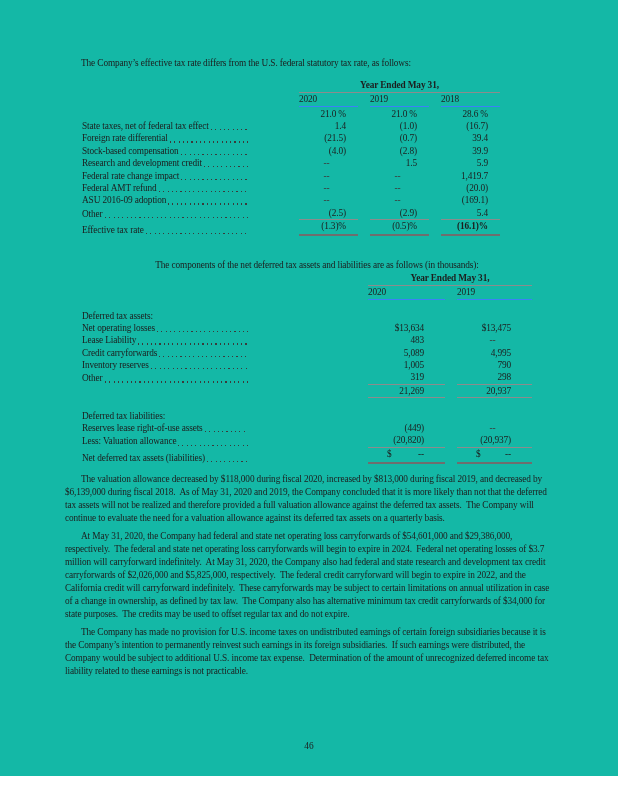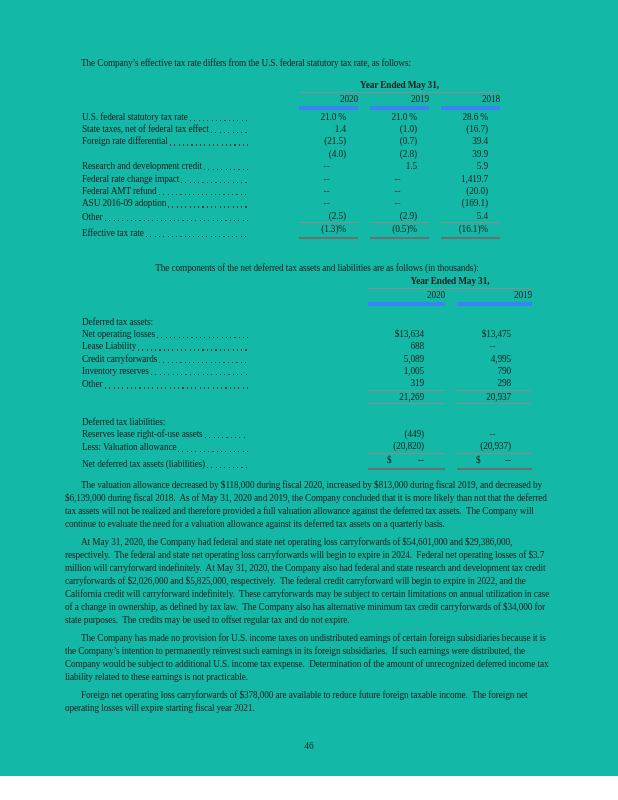--- a/index.html
+++ b/index.html
@@ -15,21 +15,21 @@
   #intro2{text-align:center;}
 
   
   .fin-table{margin-left:17px;line-height:12.2px;}
   .t1{width:418px;margin-bottom:23px;}
   .t2{width:450px;margin-bottom:9px;}
   .trow{display:grid;column-gap:12px;align-items:end;min-height:12.4px;}
   .t1 .trow{grid-template-columns:168px 25px 59px 59px 59px;}
   .t2 .trow{grid-template-columns:168px 94px 77px 75px;}
   .c-span{grid-column:3 / -1;text-align:center;border-bottom:1px solid #8c8c8c;padding-bottom:1px;font-weight:bold;}
-  .c-year{text-align:right;border-bottom:4px solid #3b82f6;padding-bottom:1px;}
+  .c-year{text-align:left;border-bottom:1px solid #3b82f6;padding-bottom:1px;}
   .t2 .tbody{margin-top:9px;}
   .c-label{grid-column:1;display:flex;align-items:baseline;white-space:nowrap;overflow:hidden;}
   .leader{
     flex:1 1 auto;height:1.1px;align-self:flex-end;margin:0 2px 2px 2px;
     background:repeating-linear-gradient(90deg,#3a3a3a 0 1.1px,transparent 1.1px 4.3px);
   }
   .c-val{text-align:right;}
   .t1 .c-val{padding-right:12px;}
   .t2 .c-val{padding-right:21px;}
   .c-val.dash{text-align:center;padding-right:4px;color:#3c3c3c;}
@@ -50,24 +50,20 @@
     <div class="trow">
       <div class="c-span">Year Ended May 31,</div>
     </div>
     <div class="trow">
       <div class="c-year" style="grid-column:3">2020</div>
       <div class="c-year" style="grid-column:4">2019</div>
       <div class="c-year" style="grid-column:5">2018</div>
     </div>
     <div class="tbody" id="table1-body">
         <div class="trow">
-          <div class="c-label">
-            <span class="lab-text">U.S. federal statutory tax rate</span>
-            <span class="leader"></span>
-          </div>
           <div class="c-val" style="grid-column: 3;">21.0 %</div>
           <div class="c-val" style="grid-column: 4;">21.0 %</div>
           <div class="c-val" style="grid-column: 5;">28.6 %</div>
         </div>
         <div class="trow">
           <div class="c-label">
             <span class="lab-text">State taxes, net of federal tax effect</span>
             <span class="leader"></span>
           </div>
           <div class="c-val" style="grid-column: 3;">1.4</div>
@@ -77,20 +73,24 @@
         <div class="trow">
           <div class="c-label">
             <span class="lab-text">Foreign rate differential</span>
             <span class="leader"></span>
           </div>
           <div class="c-val" style="grid-column: 3;">(21.5)</div>
           <div class="c-val" style="grid-column: 4;">(0.7)</div>
           <div class="c-val" style="grid-column: 5;">39.4</div>
         </div>
         <div class="trow">
+          <div class="c-label">
+            <span class="lab-text">Stock-based compensation</span>
+            <span class="leader"></span>
+          </div>
           <div class="c-val" style="grid-column: 3;">(4.0)</div>
           <div class="c-val" style="grid-column: 4;">(2.8)</div>
           <div class="c-val" style="grid-column: 5;">39.9</div>
         </div>
         <div class="trow">
           <div class="c-label">
             <span class="lab-text">Research and development credit</span>
             <span class="leader"></span>
           </div>
           <div class="c-val dash" style="grid-column: 3;">--</div>
@@ -133,21 +133,21 @@
           <div class="c-val rule" style="grid-column: 4;">(2.9)</div>
           <div class="c-val rule" style="grid-column: 5;">5.4</div>
         </div>
         <div class="trow">
           <div class="c-label">
             <span class="lab-text">Effective tax rate</span>
             <span class="leader"></span>
           </div>
           <div class="c-val total" style="grid-column: 3;">(1.3)%</div>
           <div class="c-val total" style="grid-column: 4;">(0.5)%</div>
-          <div class="c-val total" style="grid-column: 5;">(16.1)%</div>
+          <div class="c-val total" style="grid-column: 5; font-weight: bold;">(16.1)%</div>
         </div>
       </div>
   </div>
 
   <p id="intro2" class="para intro">The components of the net deferred tax assets and liabilities are as follows (in thousands):</p>
 
   <div class="fin-table t2">
     <div class="trow">
       <div class="c-span">Year Ended May 31,</div>
     </div>
@@ -167,21 +167,21 @@
             <span class="leader"></span>
           </div>
           <div class="c-val" style="grid-column: 3;">$13,634</div>
           <div class="c-val" style="grid-column: 4;">$13,475</div>
         </div>
         <div class="trow">
           <div class="c-label">
             <span class="lab-text">Lease Liability</span>
             <span class="leader"></span>
           </div>
-          <div class="c-val" style="grid-column: 3;">688</div>
+          <div class="c-val" style="grid-column: 3;">483</div>
           <div class="c-val dash" style="grid-column: 4;">--</div>
         </div>
         <div class="trow">
           <div class="c-label">
             <span class="lab-text">Credit carryforwards</span>
             <span class="leader"></span>
           </div>
           <div class="c-val" style="grid-column: 3;">5,089</div>
           <div class="c-val" style="grid-column: 4;">4,995</div>
         </div>
@@ -244,17 +244,16 @@
             <span>--</span>
           </div>
         </div>
       </div>
   </div>
 
   <div id="notes">
       <p class="para">The valuation allowance decreased by $118,000 during fiscal 2020, increased by $813,000 during fiscal 2019, and decreased by $6,139,000 during fiscal 2018.  As of May 31, 2020 and 2019, the Company concluded that it is more likely than not that the deferred tax assets will not be realized and therefore provided a full valuation allowance against the deferred tax assets.  The Company will continue to evaluate the need for a valuation allowance against its deferred tax assets on a quarterly basis.</p>
       <p class="para">At May 31, 2020, the Company had federal and state net operating loss carryforwards of $54,601,000 and $29,386,000, respectively.  The federal and state net operating loss carryforwards will begin to expire in 2024.  Federal net operating losses of $3.7 million will carryforward indefinitely.  At May 31, 2020, the Company also had federal and state research and development tax credit carryforwards of $2,026,000 and $5,825,000, respectively.  The federal credit carryforward will begin to expire in 2022, and the California credit will carryforward indefinitely.  These carryforwards may be subject to certain limitations on annual utilization in case of a change in ownership, as defined by tax law.  The Company also has alternative minimum tax credit carryforwards of $34,000 for state purposes.  The credits may be used to offset regular tax and do not expire.</p>
       <p class="para">The Company has made no provision for U.S. income taxes on undistributed earnings of certain foreign subsidiaries because it is the Company’s intention to permanently reinvest such earnings in its foreign subsidiaries.  If such earnings were distributed, the Company would be subject to additional U.S. income tax expense.  Determination of the amount of unrecognized deferred income tax liability related to these earnings is not practicable.</p>
-      <p class="para">Foreign net operating loss carryforwards of $378,000 are available to reduce future foreign taxable income.  The foreign net operating losses will expire starting fiscal year 2021.</p>
     </div>
 
   <div class="pagenum">46</div>
 </div>
 
 </body></html>

